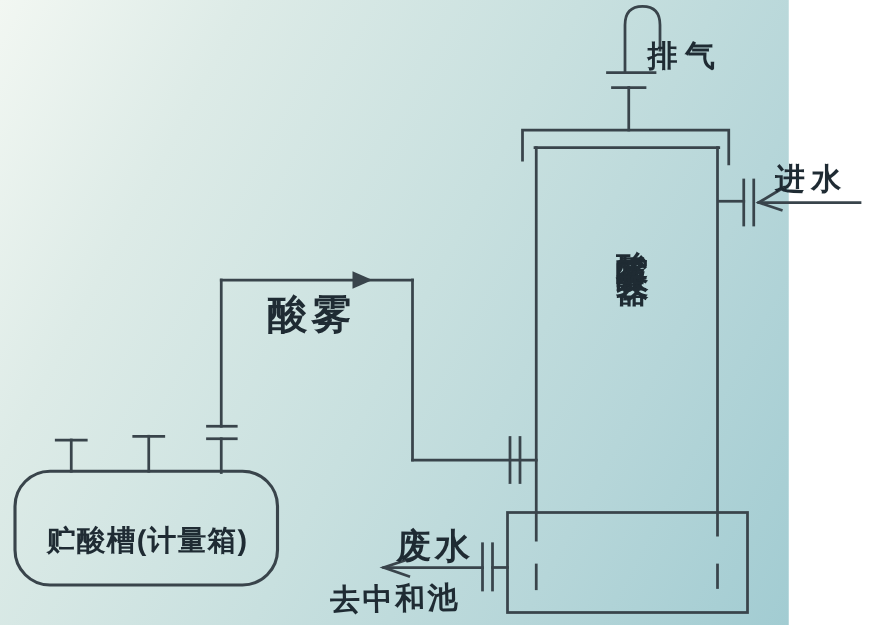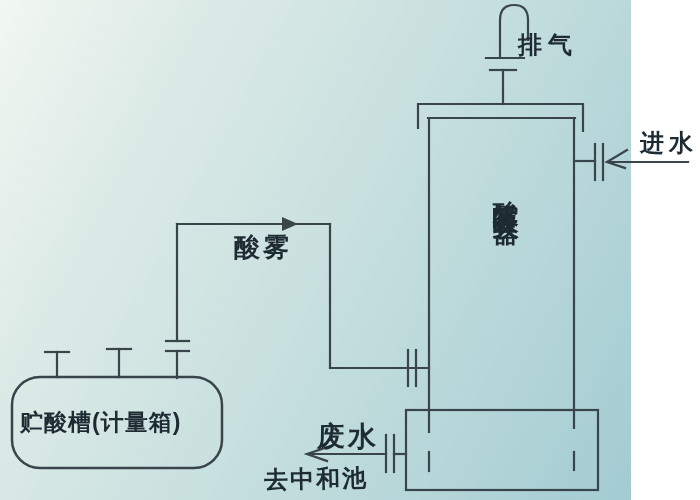--- a/index.html
+++ b/index.html
@@ -18,27 +18,27 @@
   svg.diagram{position:absolute;left:0;top:0;}
   svg.diagram path, svg.diagram rect{
     fill:none;stroke:var(--line);stroke-width:2.2;stroke-linecap:square;stroke-linejoin:miter;
   }
   svg.diagram polygon{fill:var(--line);stroke:none;}
   .label{
     position:absolute;color:var(--text);font-weight:600;white-space:nowrap;
     -webkit-font-smoothing:antialiased;
   }
   .lbl-exhaust{left:518px;top:29px;font-size:24px;letter-spacing:6px;}
-  .lbl-inlet{left:620px;top:127px;font-size:24px;letter-spacing:5px;margin-left:20px;}
+  .lbl-inlet{left:620px;top:127px;font-size:24px;letter-spacing:5px;}
   .lbl-absorber{
     left:489px;top:179px;font-size:26px;
     writing-mode:vertical-rl;text-orientation:upright;letter-spacing:5px;
   }
-  .lbl-acid-mist{left:214px;top:230px;font-size:26px;letter-spacing:3px;margin-left:20px;}
-  .lbl-tank{left:20px;top:407px;width:196px;font-size:23px;letter-spacing:1px;}
+  .lbl-acid-mist{left:214px;top:230px;font-size:32px;letter-spacing:3px;}
+  .lbl-tank{left:20px;top:417px;width:196px;text-align:center;font-size:23px;letter-spacing:1px;}
   .lbl-waste{left:317px;top:418px;font-size:28px;letter-spacing:3px;}
   .lbl-neutral{left:264px;top:463px;font-size:24px;letter-spacing:2px;transform:rotate(-1.2deg);}
 </style>
 </head>
 <body>
 
 <div class="stage">
 
   <svg class="diagram" width="700" height="500" viewBox="0 0 700 500">
 

